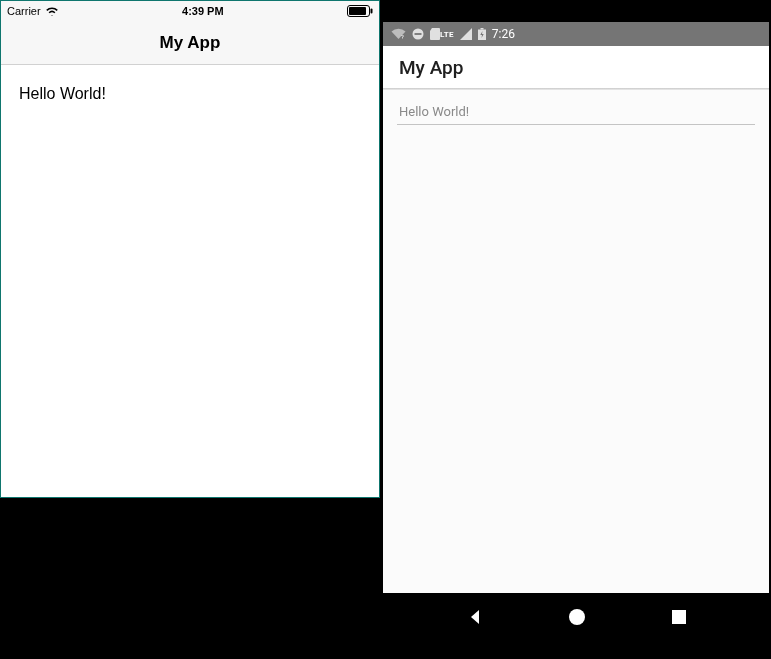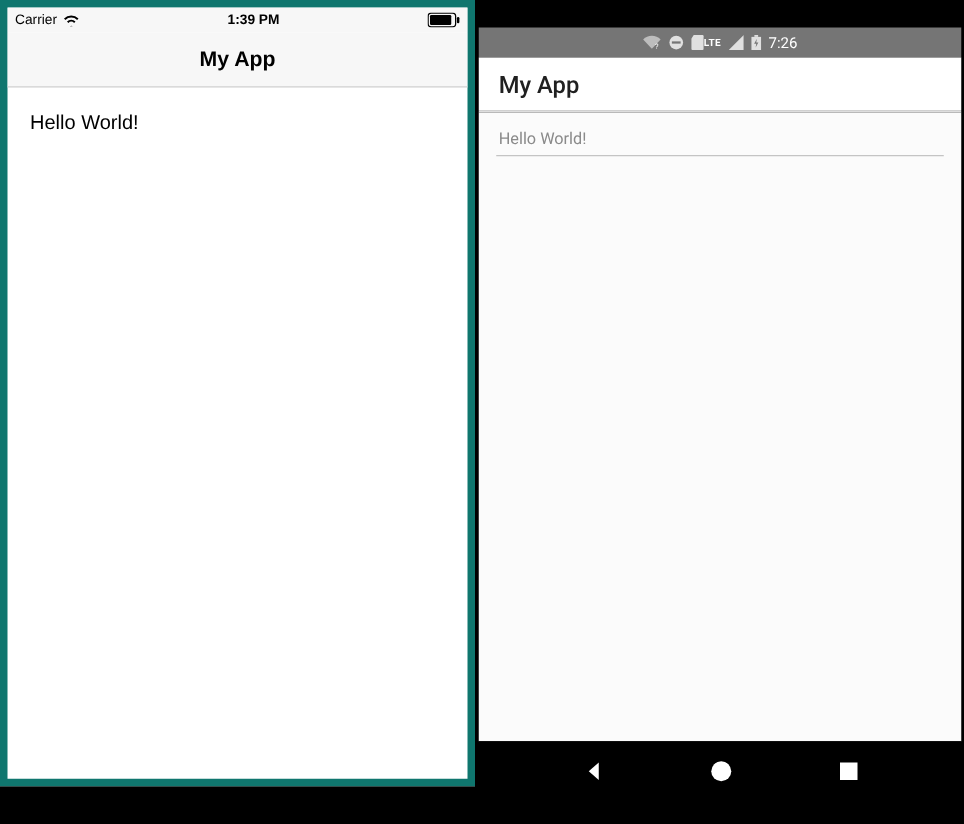--- a/index.html
+++ b/index.html
@@ -7,23 +7,23 @@
     width: 771px;
     height: 659px;
     background: #000;
     display: flex;
     gap: 3px;
     font-family: -apple-system, "Helvetica Neue", Arial, sans-serif;
   }
   
   .ios-device {
     width: 380px;
-    height: 629px;
+    height: 498px;
     background: #fff;
-    border: 6px solid #0f766e;
+    border: 1px solid #0f766e;
     position: relative;
     overflow: hidden;
   }
   .ios-statusbar {
     height: 20px;
     background: #f7f7f7;
     display: flex;
     align-items: center;
     justify-content: space-between;
     padding: 0 6px;
@@ -66,21 +66,21 @@
     display: flex;
     flex-direction: column;
     font-family: Roboto, Arial, sans-serif;
   }
   .android-bezel-top { height: 22px; background: #000; }
   .android-statusbar {
     height: 24px;
     background: #757575;
     display: flex;
     align-items: center;
-    justify-content: center;
+    justify-content: flex-start;
     padding: 0 8px;
     color: #fff;
     font-size: 12px;
   }
   .android-statusbar .sb-left,
   .android-statusbar .sb-right { display: flex; align-items: center; gap: 6px; }
   .android-statusbar svg { display: block; }
   .android-toolbar {
     height: 42px;
     background: #fff;
@@ -128,21 +128,21 @@
 <div class="ios-device">
   <div class="ios-statusbar">
     <div class="sb-left">
       <span>Carrier</span>
       <span>
         <svg width="14" height="10" viewBox="0 0 14 10">
           <path d="M7 9.5 a1 1 0 1 0 0.001 0 M3.6 6.2 a5 5 0 0 1 6.8 0 l-1.1 1.1 a3.4 3.4 0 0 0 -4.6 0 z M1.2 3.8 a8.4 8.4 0 0 1 11.6 0 l-1.1 1.1 a6.8 6.8 0 0 0 -9.4 0 z" fill="#000"></path>
         </svg>
       </span>
     </div>
-    <div style="font-weight:600">1:39 PM</div>
+    <div style="font-weight:600">4:39 PM</div>
     <div class="sb-right">
       <span>
         <svg width="26" height="12" viewBox="0 0 26 12">
           <rect x="0.5" y="0.5" width="22" height="11" rx="2.5" fill="none" stroke="#000"></rect>
           <rect x="2" y="2" width="17" height="8" rx="1" fill="#000"></rect>
           <rect x="23.5" y="3.5" width="2" height="5" rx="1" fill="#000"></rect>
         </svg>
       </span>
     </div>
   </div>

